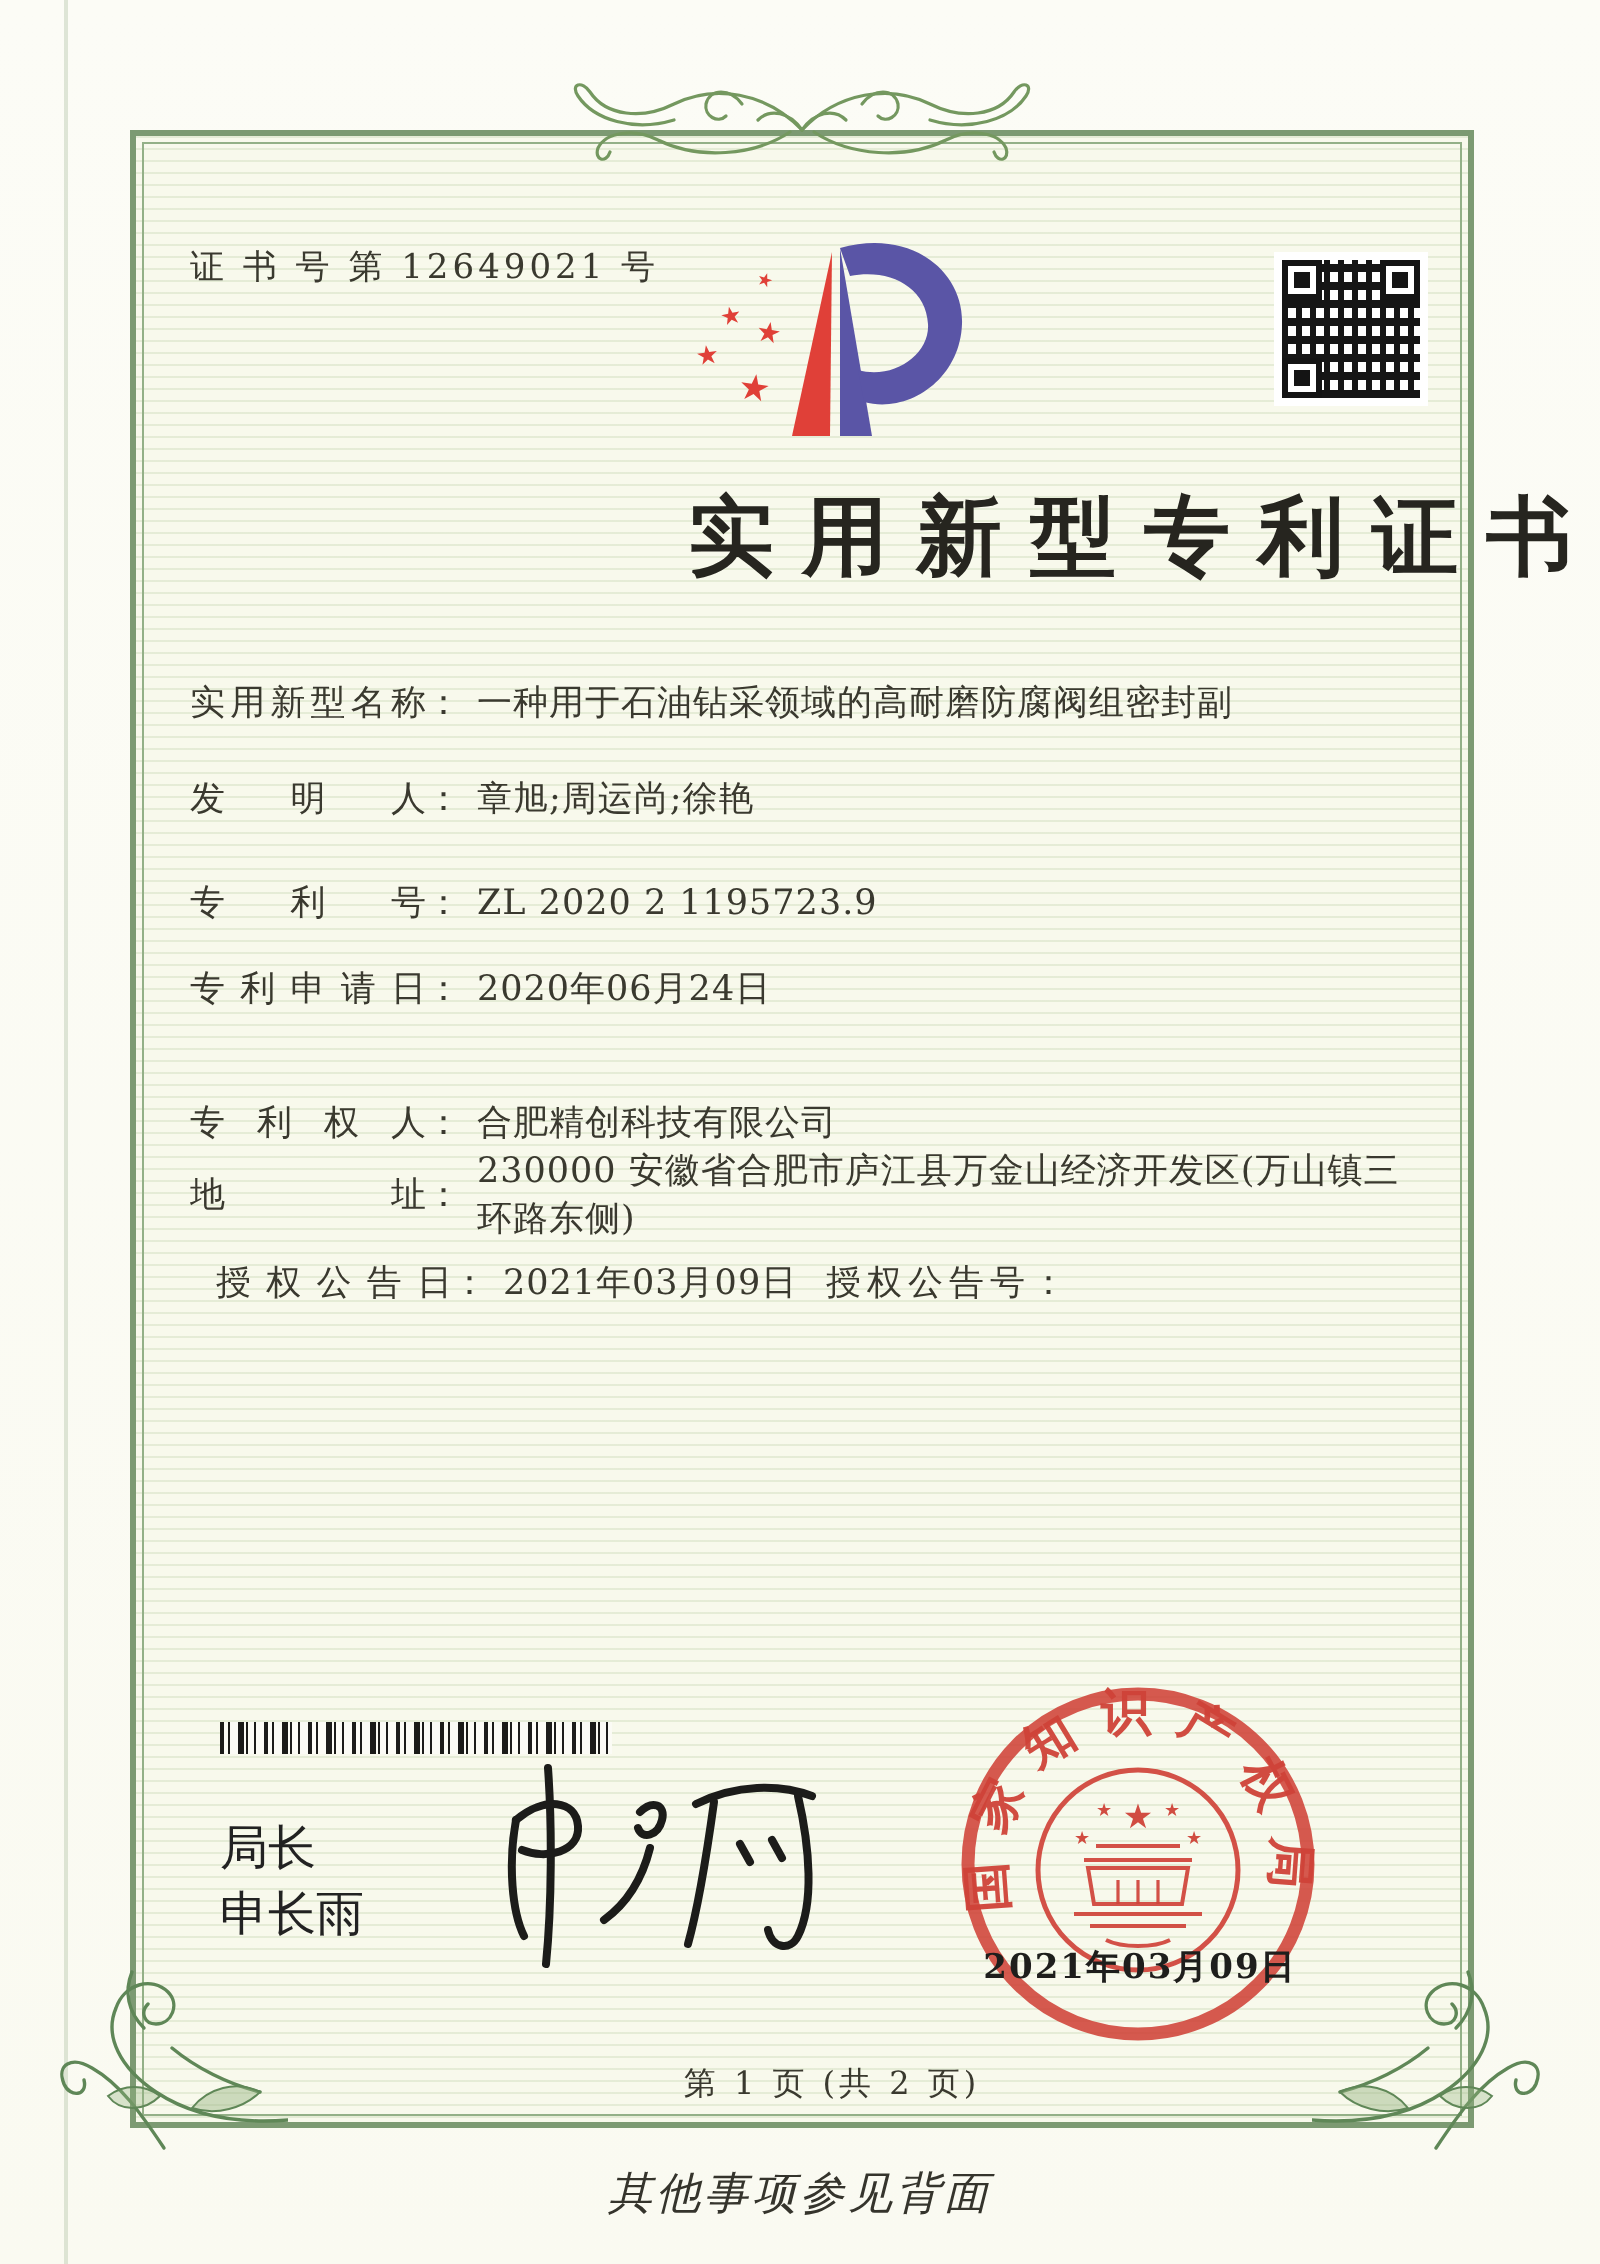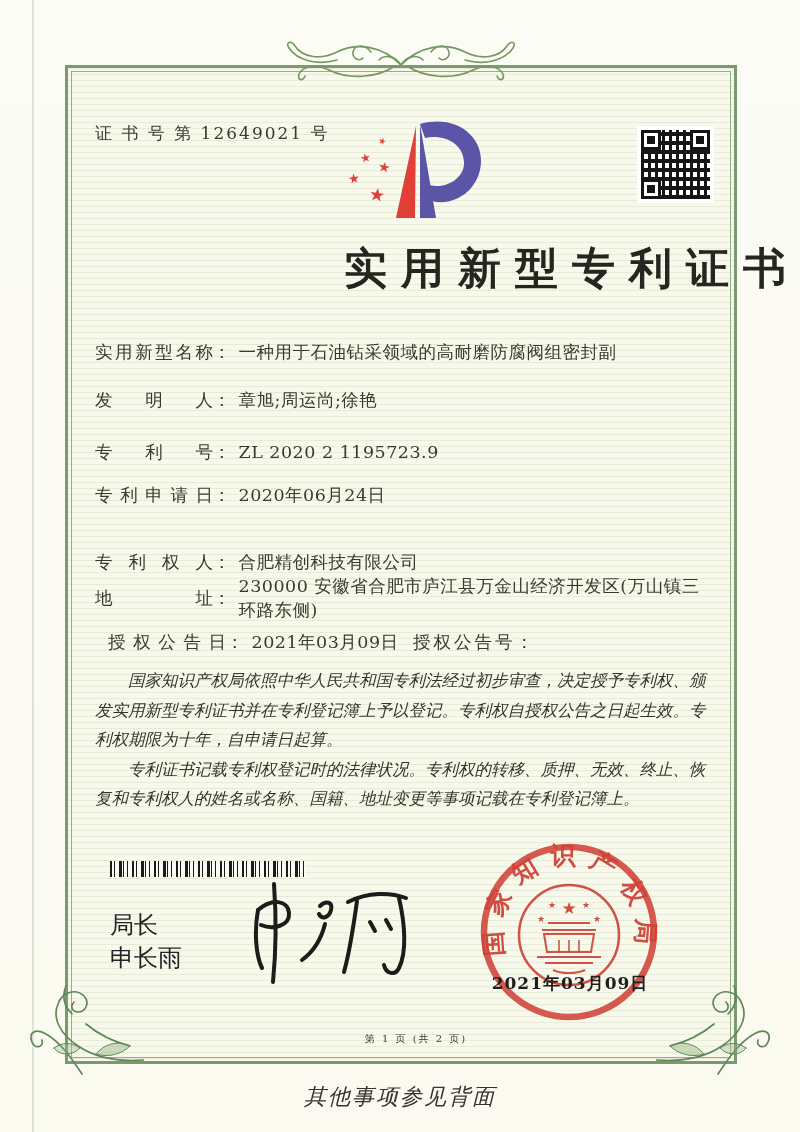--- a/index.html
+++ b/index.html
@@ -23,21 +23,21 @@
   .grant-row{left:95px;width:640px;font-size:17.5px;line-height:24px;color:#3a392f;display:flex;margin-left:13px;}
   .grant-second{position:absolute;left:305px;top:0;display:flex;}
   .paras{left:95px;width:614px;top:666px;font-size:16.5px;line-height:29.5px;color:#35342c;font-style:italic;}
   .paras p{margin:0;text-indent:2em;}
   .barcode{left:110px;top:861px;width:196px;height:16px;
     background:repeating-linear-gradient(90deg,#1b1b19 0 2px,#fbfbf5 2px 4px,#1b1b19 4px 5px,#fbfbf5 5px 9px,#1b1b19 9px 12px,#fbfbf5 12px 13px,#1b1b19 13px 14px,#fbfbf5 14px 17px,#1b1b19 17px 18px,#fbfbf5 18px 22px);}
   .director{left:110px;top:908px;font-family:"Liberation Sans","DejaVu Sans",sans-serif;font-size:24px;color:#222;line-height:33px;}
   .sig{left:228px;top:870px;}
   .seal{left:477px;top:840px;}
   .seal-date{left:487px;top:972px;width:166px;text-align:center;font-size:17px;font-weight:600;letter-spacing:1px;color:#1e1e1c;}
-  .page-num{left:0;right:0;top:1032px;text-align:center;font-size:10px;letter-spacing:2px;color:#3a392f;padding-left:32px;}
+  .page-num{left:0;right:0;top:1032px;text-align:center;font-size:16px;letter-spacing:2px;color:#3a392f;padding-left:32px;}
   .back-note{left:0;right:0;top:1082px;text-align:center;font-size:22px;font-style:italic;color:#35342c;letter-spacing:2px;}
   
   .qr{left:637px;top:126px;width:77px;height:77px;background:#fff;padding:0;}
   .qr-noise{position:absolute;inset:4px;background:
       repeating-linear-gradient(90deg,#161616 0 3px,transparent 3px 7px),
       repeating-linear-gradient(0deg,#161616 0 4px,transparent 4px 9px),
       repeating-linear-gradient(45deg,transparent 0 5px,#ffffff 5px 7px);
       background-color:#fff;}
   .qf{position:absolute;width:14px;height:14px;border:3px solid #141414;background:#fff;}
   .qf::after{content:"";position:absolute;inset:3px;background:#141414;}
@@ -152,24 +152,20 @@
   <div class="abs grant-row" style="top:630px">
     <span class="flabel">授权公告日</span>
       <span>：</span>
     <span class="fvalue">2021年03月09日</span>
     <span class="grant-second">
       <span style="letter-spacing:3px">授权公告号</span>
         <span>：</span>
     </span>
   </div>
 
-  <div class="abs paras">
-    <p>国家知识产权局依照中华人民共和国专利法经过初步审查，决定授予专利权、颁发实用新型专利证书并在专利登记簿上予以登记。专利权自授权公告之日起生效。专利权期限为十年，自申请日起算。</p>
-    <p>专利证书记载专利权登记时的法律状况。专利权的转移、质押、无效、终止、恢复和专利权人的姓名或名称、国籍、地址变更等事项记载在专利登记簿上。</p>
-  </div>
 
   <div class="abs barcode"></div>
 
   <div class="abs director">
     <div>局长</div>
     <div>申长雨</div>
   </div>
 
   <svg class="abs sig" width="195" height="118" viewBox="0 0 195 118">
     <g stroke="#1c1c1a" stroke-width="4" fill="none" stroke-linecap="round" stroke-linejoin="round">

